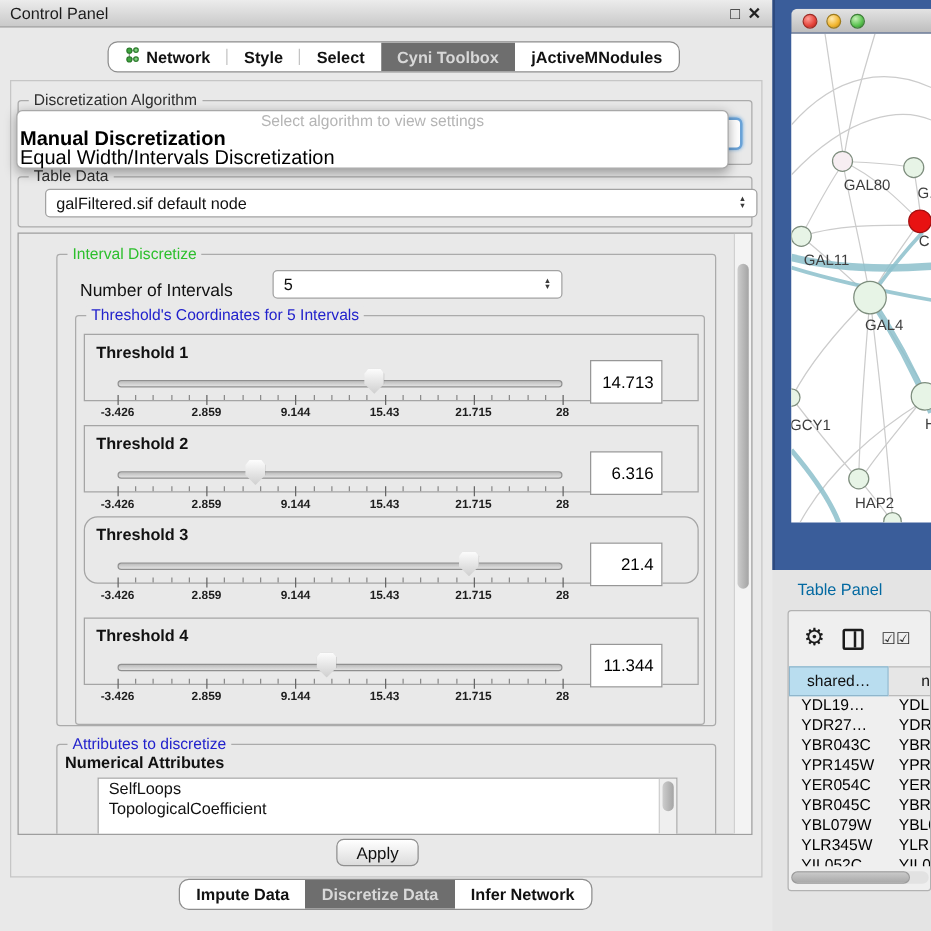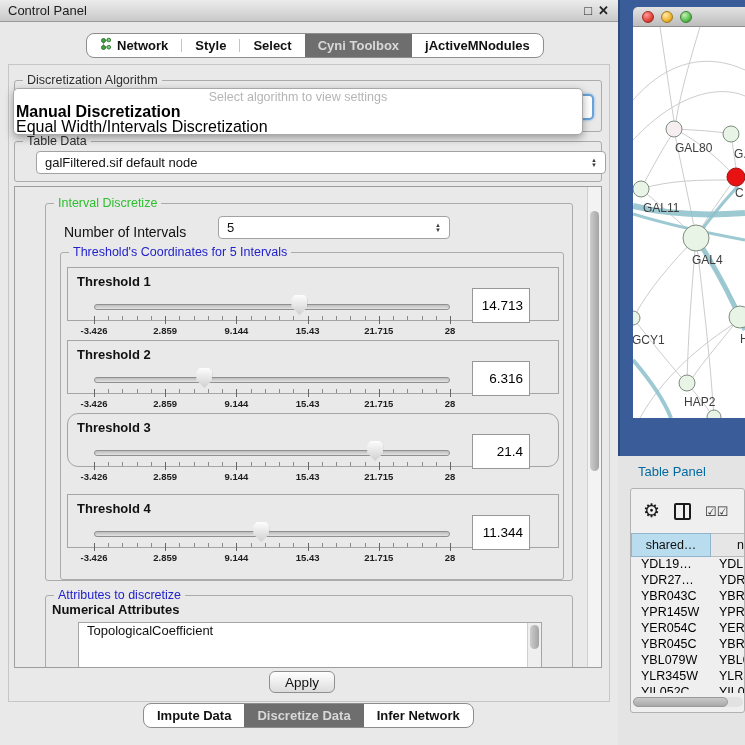--- a/index.html
+++ b/index.html
@@ -349,20 +349,21 @@
             </div>
           </div>
       </div>
     </div>
 
     <div class="group" style="left:30px; top:408px; width:528px; height:90px;">
       <span class="group-title blue">Attributes to discretize</span>
       <span style="position:absolute; left:6px; top:6px; font-size:13px; font-weight:bold; color:#111;">Numerical Attributes</span>
       <div id="attr-list" style="left:32px; top:26px; width:464px; height:46px;">
 
+      <div class="item">SelfLoops</div>
           <div class="item">TopologicalCoefficient</div>
           <div class="vscroll" style="background:#efefef;">
           <div class="vthumb" style="top:2px; height:24px;"></div>
         </div>
         </div>
     </div>
 
     <div class="vscroll">
       <div class="vthumb" style="top:24px; height:260px;"></div>
     </div>

